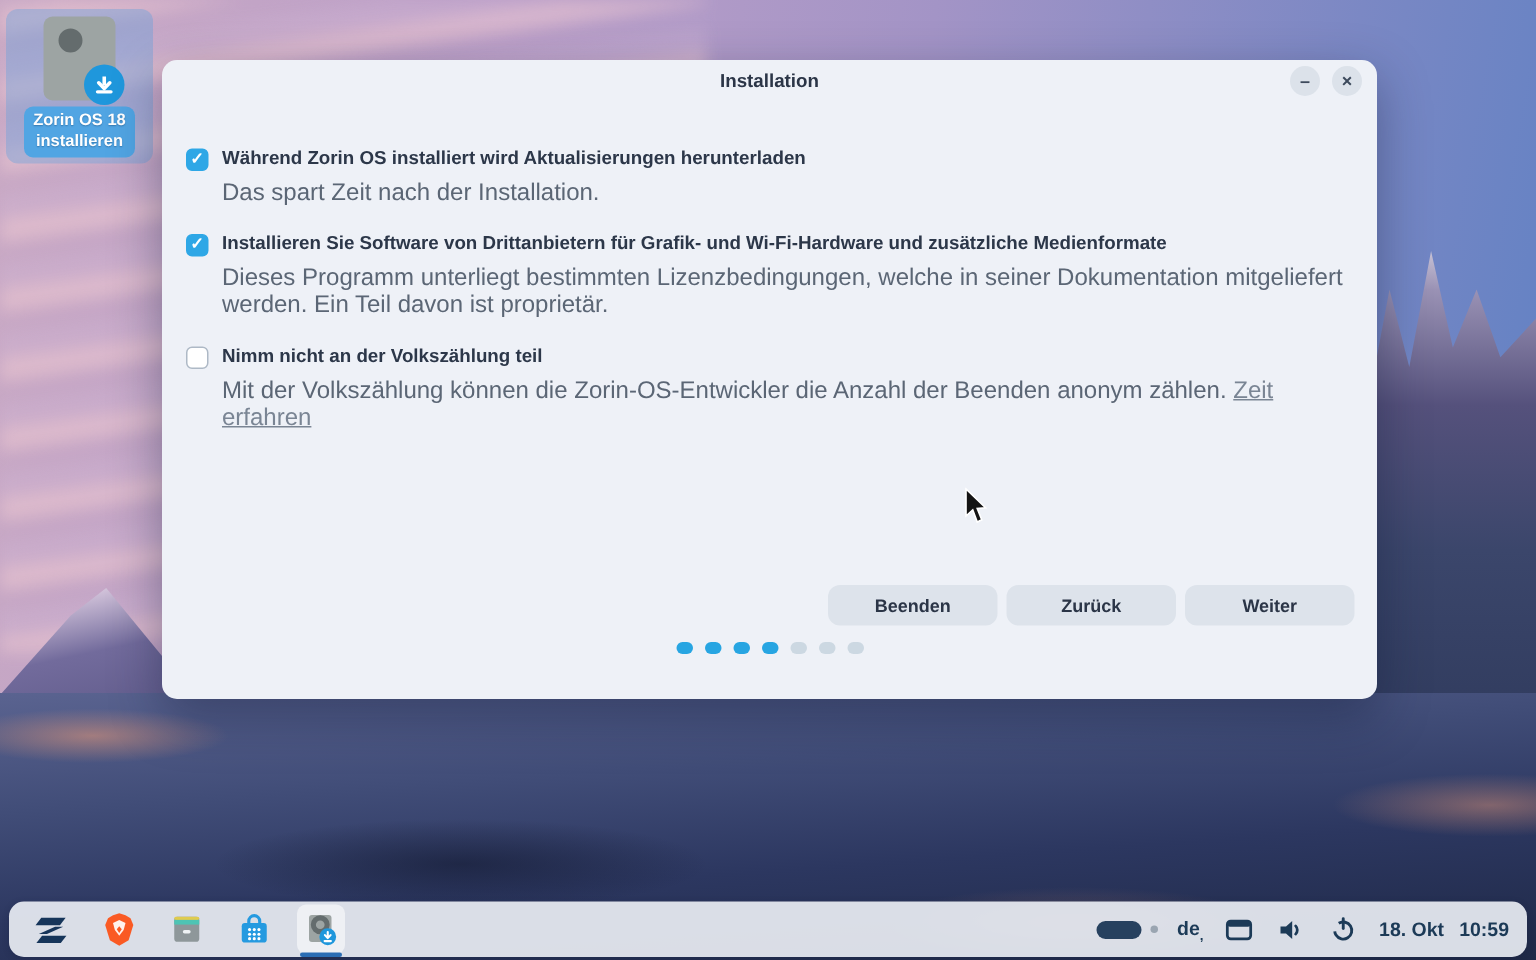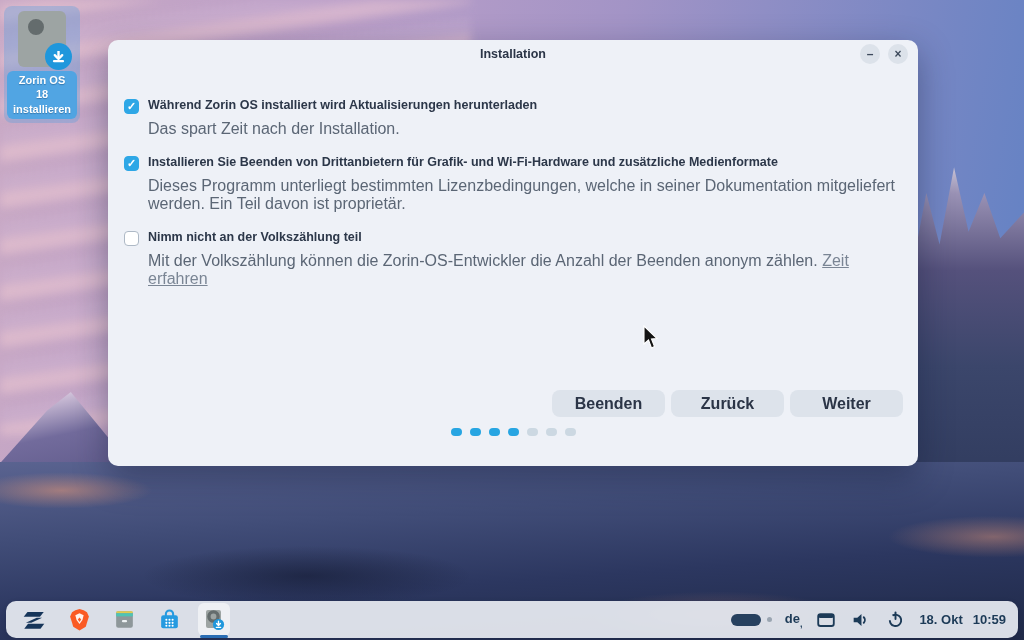--- a/index.html
+++ b/index.html
@@ -19,21 +19,21 @@
     background:linear-gradient(168deg,#f4eff3 0%,#cfc0d8 12%,#726b9c 40%,#555180 100%); }
   .dunes { position:absolute; left:0; right:0; bottom:0; height:178px;
     background:
       radial-gradient(130px 26px at 6% 16%, rgba(230,152,120,.55), transparent 70%),
       radial-gradient(150px 30px at 97% 42%, rgba(230,152,120,.45), transparent 70%),
       radial-gradient(220px 40px at 30% 64%, rgba(16,22,44,.55), transparent 75%),
       radial-gradient(180px 34px at 70% 86%, rgba(226,148,118,.25), transparent 70%),
       linear-gradient(176deg,#5a6390 0%,#414d78 32%,#2c3760 62%,#1f2947 100%); }
 
   
-  .desktop-icon { position:absolute; left:4px; top:6px; width:76px; text-align:center; cursor:default;
+  .desktop-icon { position:absolute; left:4px; top:6px; width:98px; text-align:center; cursor:default;
     background:rgba(96,160,222,.38); border-radius:8px; padding:5px 3px 4px; }
   .di-art { position:relative; width:48px; height:56px; margin:0 auto 4px; }
   .di-drive { position:absolute; inset:0; background:#9da4a3; border-radius:6px; }
   .di-ring { position:absolute; left:10px; top:8px; width:13px; height:13px; border:8px solid #646c6d; border-radius:50%; }
   .di-badge { position:absolute; right:-6px; bottom:-3px; width:27px; height:27px; border-radius:50%;
     background:#1f97dc; display:flex; align-items:center; justify-content:center; }
   .di-label { display:inline-block; background:#51a5e3; border-radius:6px; padding:2px 6px 3px;
     color:#fff; font-size:11px; font-weight:bold; line-height:1.3; text-shadow:0 1px 1px rgba(0,40,80,.35); }
 
   
@@ -52,21 +52,21 @@
   .opt-row { display:flex; align-items:flex-start; margin-bottom:17px; }
   .checkbox { width:15px; height:15px; border-radius:4px; border:1px solid #aeb9c6; background:#fff;
     display:inline-flex; align-items:center; justify-content:center; flex:none; margin:1px 9px 0 0; }
   .checkbox.checked { background:#2ea7e6; border-color:#2ea7e6; }
   .checkbox.checked::after { content:"✓"; color:#fff; font-size:11px; font-weight:bold; line-height:1; }
   .opt-label { font-size:12.5px; font-weight:600; color:#2c3749; }
   .opt-desc { margin-top:8px; font-size:16px; color:#5b6675; }
   .opt-desc a { color:#7a8594; text-decoration:underline; cursor:pointer; }
   .btn-row { position:absolute; right:15px; bottom:49px; display:flex; gap:6px; }
   .btn { min-width:113px; height:27px; border:none; border-radius:8px; background:#dde3eb;
-    font-family:inherit; font-size:16px; font-weight:600; color:#2b3547; cursor:default; }
+    font-family:inherit; font-size:12px; font-weight:600; color:#2b3547; cursor:default; }
   .progress { position:absolute; left:0; right:0; bottom:30px; display:flex; justify-content:center; gap:8px; }
   .dot { width:11px; height:8px; border-radius:4px; background:#ccd8e2; }
   .dot.active { background:#27a5e2; }
 
   
   .taskbar { position:absolute; left:6px; right:6px; bottom:2px; height:37px; border-radius:10px;
     background:rgba(233,237,243,.92); box-shadow:0 1px 4px rgba(20,30,60,.3);
     display:flex; align-items:center; padding:0 12px; }
   .tb-left { display:flex; align-items:center; gap:13px; }
   .app-tile { position:relative; width:32px; height:33px; display:flex; align-items:center; justify-content:center; border-radius:6px; }
@@ -123,21 +123,21 @@
       <div class="opt-row">
         <span class="checkbox checked"></span>
         <div>
           <div class="opt-label">Während Zorin OS installiert wird Aktualisierungen herunterladen</div>
           <div class="opt-desc">Das spart Zeit nach der Installation.</div>
         </div>
       </div>
       <div class="opt-row">
         <span class="checkbox checked"></span>
         <div>
-          <div class="opt-label">Installieren Sie Beenden von Drittanbietern für Grafik- und Wi-Fi-Hardware und zusätzliche Medienformate</div>
+          <div class="opt-label">Installieren Sie Software von Drittanbietern für Grafik- und Wi-Fi-Hardware und zusätzliche Medienformate</div>
           <div class="opt-desc">Dieses Programm unterliegt bestimmten Lizenzbedingungen, welche in seiner Dokumentation mitgeliefert werden. Ein Teil davon ist proprietär.</div>
         </div>
       </div>
       <div class="opt-row">
         <span class="checkbox"></span>
         <div>
           <div class="opt-label">Nimm nicht an der Volkszählung teil</div>
           <div class="opt-desc"><span>Mit der Volkszählung können die Zorin-OS-Entwickler die Anzahl der Beenden anonym zählen.</span> <a>Zeit erfahren</a></div>
         </div>
       </div>

